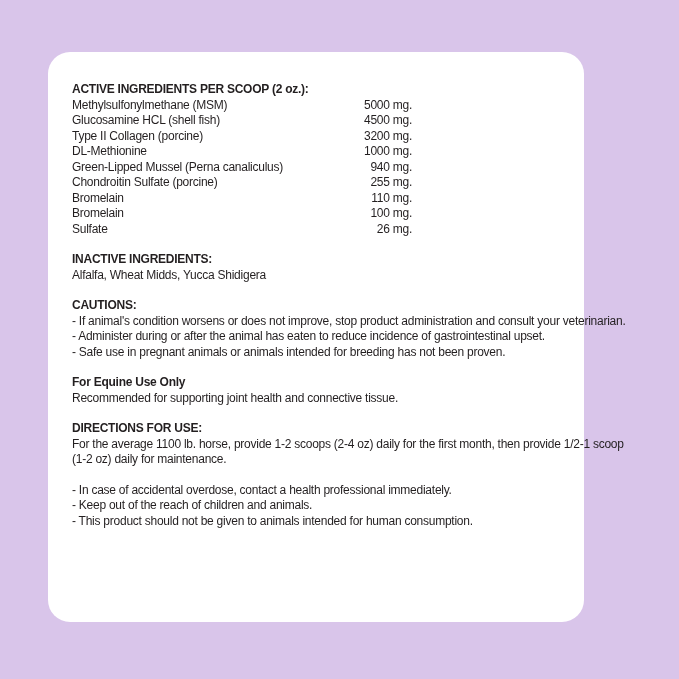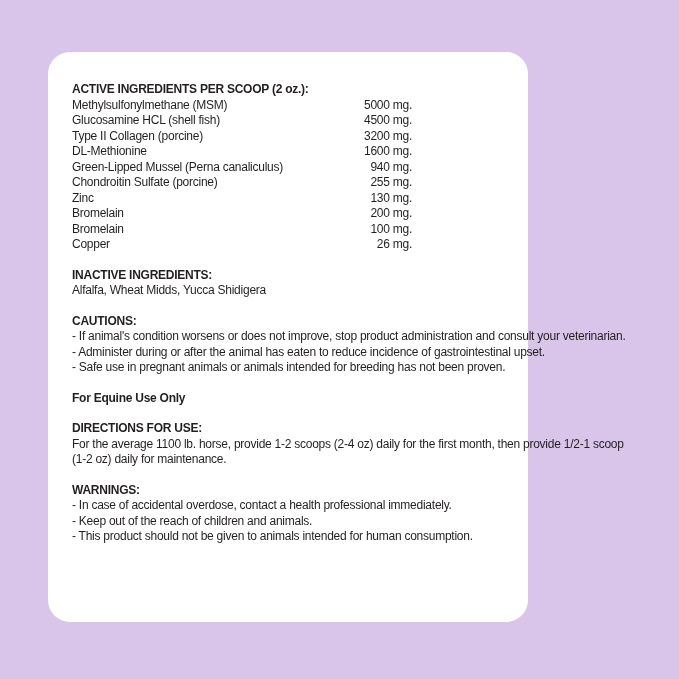--- a/index.html
+++ b/index.html
@@ -12,21 +12,21 @@
     background: #d9c5ea;
     position: relative;
     font-family: "Liberation Sans", sans-serif;
     color: #231f20;
     overflow: hidden;
   }
   .label-card {
     position: absolute;
     left: 48px;
     top: 52px;
-    width: 480px;
+    width: 536px;
     height: 570px;
     background: #ffffff;
     border-radius: 22px;
     box-sizing: border-box;
     padding: 30px 0 0 24px;
   }
   .content {
     width: 560px;
     font-size: 12px;
     line-height: 15.5px;
@@ -75,44 +75,40 @@
           <div class="ing-row">
             <span class="ing-name">Glucosamine HCL (shell fish)</span>
             <span class="ing-amount">4500 mg.</span>
           </div>
           <div class="ing-row">
             <span class="ing-name">Type II Collagen (porcine)</span>
             <span class="ing-amount">3200 mg.</span>
           </div>
           <div class="ing-row">
             <span class="ing-name">DL-Methionine</span>
-            <span class="ing-amount">1600 mg.</span>
+            <span class="ing-amount">1000 mg.</span>
           </div>
           <div class="ing-row">
             <span class="ing-name">Green-Lipped Mussel (Perna canaliculus)</span>
             <span class="ing-amount">940 mg.</span>
           </div>
           <div class="ing-row">
             <span class="ing-name">Chondroitin Sulfate (porcine)</span>
             <span class="ing-amount">255 mg.</span>
           </div>
           <div class="ing-row">
-            <span class="ing-name">Zinc</span>
-            <span class="ing-amount">130 mg.</span>
-          </div>
-          <div class="ing-row">
             <span class="ing-name">Bromelain</span>
-            <span class="ing-amount">200 mg.</span>
+            <span class="ing-amount">110 mg.</span>
           </div>
           <div class="ing-row">
             <span class="ing-name">Bromelain</span>
             <span class="ing-amount">100 mg.</span>
           </div>
           <div class="ing-row">
-            <span class="ing-name">Copper</span>
+            <span class="ing-name">Sulfate</span>
             <span class="ing-amount">26 mg.</span>
           </div>
         </div>
     </div>
 
     <div class="section">
       <div class="heading">INACTIVE INGREDIENTS:</div>
       <div class="line">Alfalfa, Wheat Midds, Yucca Shidigera</div>
     </div>
 
@@ -120,29 +116,29 @@
       <div class="heading">CAUTIONS:</div>
       <div>
           <div class="line">- If animal's condition worsens or does not improve, stop product administration and consult your veterinarian.</div>
           <div class="line">- Administer during or after the animal has eaten to reduce incidence of gastrointestinal upset.</div>
           <div class="line">- Safe use in pregnant animals or animals intended for breeding has not been proven.</div>
         </div>
     </div>
 
     <div class="section">
       <div class="heading">For Equine Use Only</div>
+      <div class="line">Recommended for supporting joint health and connective tissue.</div>
     </div>
 
     <div class="section">
       <div class="heading">DIRECTIONS FOR USE:</div>
       <div class="line">For the average 1100 lb. horse, provide 1-2 scoops (2-4 oz) daily for the first month, then provide 1/2-1 scoop (1-2 oz) daily for maintenance.</div>
     </div>
 
     <div class="section">
-      <div class="heading">WARNINGS:</div>
       <div>
           <div class="line">- In case of accidental overdose, contact a health professional immediately.</div>
           <div class="line">- Keep out of the reach of children and animals.</div>
           <div class="line">- This product should not be given to animals intended for human consumption.</div>
         </div>
     </div>
 
   </div>
 </div>
 

